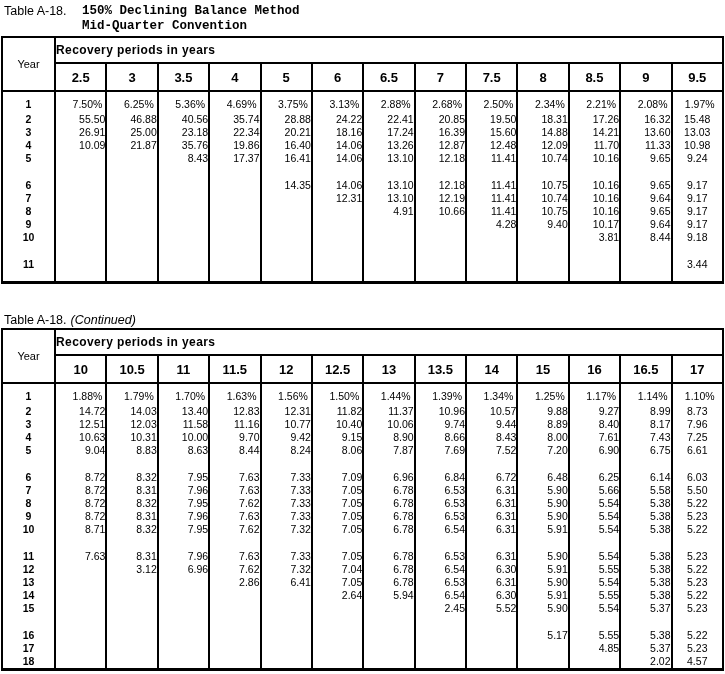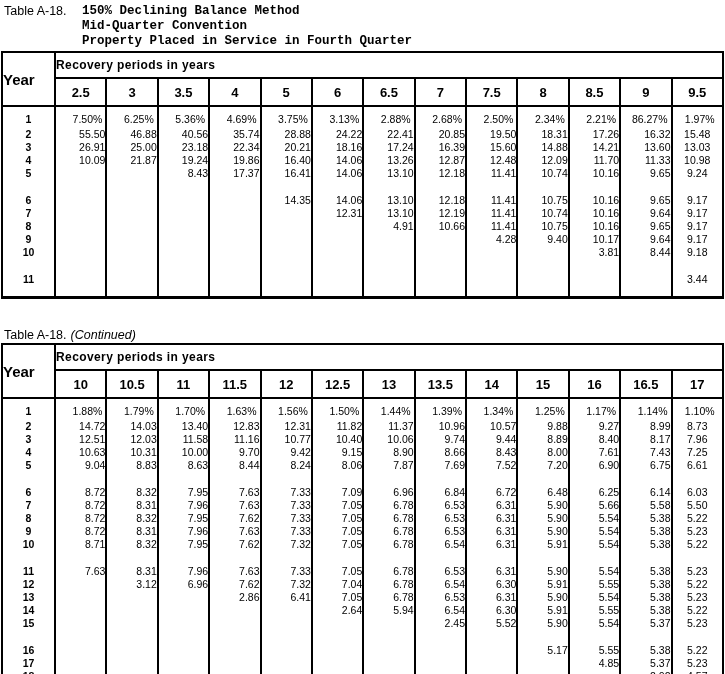--- a/index.html
+++ b/index.html
@@ -8,21 +8,21 @@
   
   .title-block{display:flex;align-items:flex-start;margin:1px 0 2px 3px;}
   .title-label{font-size:12.5px;font-weight:normal;width:78px;flex:0 0 78px;line-height:15px;}
   .title-lines{font-size:12.5px;font-weight:bold;line-height:15px;font-family:Liberation Mono, monospace;}
   .title2{margin:29px 0 1px 3px;font-size:12.5px;line-height:14px;}
   .title2 .cont{font-style:italic;font-weight:normal;margin-left:4px;text-align:right;}
   
   table.dep{border-collapse:collapse;table-layout:fixed;width:723px;
             border:2px solid #000;border-bottom:3px solid #000;}
   table.dep th,table.dep td{padding:0;margin:0;overflow:hidden;white-space:nowrap;}
-  th.year-head{width:51px;font-size:15px;font-weight:bold;text-align:left;
+  th.year-head{width:51px;font-size:11px;font-weight:normal;text-align:center;
                border-right:2px solid #000;border-bottom:2px solid #000;}
   th.group-head{font-size:12px;font-weight:bold;text-align:left;height:24px;
                 border-bottom:2px solid #000;letter-spacing:.4px;}
   th.period{font-size:13px;font-weight:bold;text-align:center;height:26px;
             border-right:2px solid #000;border-bottom:2px solid #000;}
   th.period:last-child{border-right:none;}
   tbody th.yr{font-size:10.5px;font-weight:bold;text-align:center;
               border-right:2px solid #000;height:13px;line-height:13px;}
   tbody td{font-size:10.5px;text-align:right;border-right:2px solid #000;
            height:13px;line-height:13px;padding-right:11px;}
@@ -35,21 +35,20 @@
 </head>
 <body>
 
 <div class="page">
 
   <div class="title-block">
     <span class="title-label">Table A-18.</span>
     <div class="title-lines">
       <div>150% Declining Balance Method</div>
       <div>Mid-Quarter Convention</div>
-      <div>Property Placed in Service in Fourth Quarter</div>
     </div>
   </div>
 
   <table class="dep t1">
       <thead>
         <tr>
           <th class="year-head" rowspan="2">Year</th>
           <th class="group-head" colspan="13">Recovery periods in years</th>
         </tr>
         <tr>
@@ -75,21 +74,21 @@
           <td class="pct">6.25%</td>
           <td class="pct">5.36%</td>
           <td class="pct">4.69%</td>
           <td class="pct">3.75%</td>
           <td class="pct">3.13%</td>
           <td class="pct">2.88%</td>
           <td class="pct">2.68%</td>
           <td class="pct">2.50%</td>
           <td class="pct">2.34%</td>
           <td class="pct">2.21%</td>
-          <td class="pct">86.27%</td>
+          <td class="pct">2.08%</td>
           <td class="pct">1.97%</td>
         </tr>
         <tr>
           <th class="yr">2</th>
           <td>55.50</td>
           <td>46.88</td>
           <td>40.56</td>
           <td>35.74</td>
           <td>28.88</td>
           <td>24.22</td>
@@ -114,21 +113,21 @@
           <td>15.60</td>
           <td>14.88</td>
           <td>14.21</td>
           <td>13.60</td>
           <td>13.03</td>
         </tr>
         <tr>
           <th class="yr">4</th>
           <td>10.09</td>
           <td>21.87</td>
-          <td>19.24</td>
+          <td>35.76</td>
           <td>19.86</td>
           <td>16.40</td>
           <td>14.06</td>
           <td>13.26</td>
           <td>12.87</td>
           <td>12.48</td>
           <td>12.09</td>
           <td>11.70</td>
           <td>11.33</td>
           <td>10.98</td>

